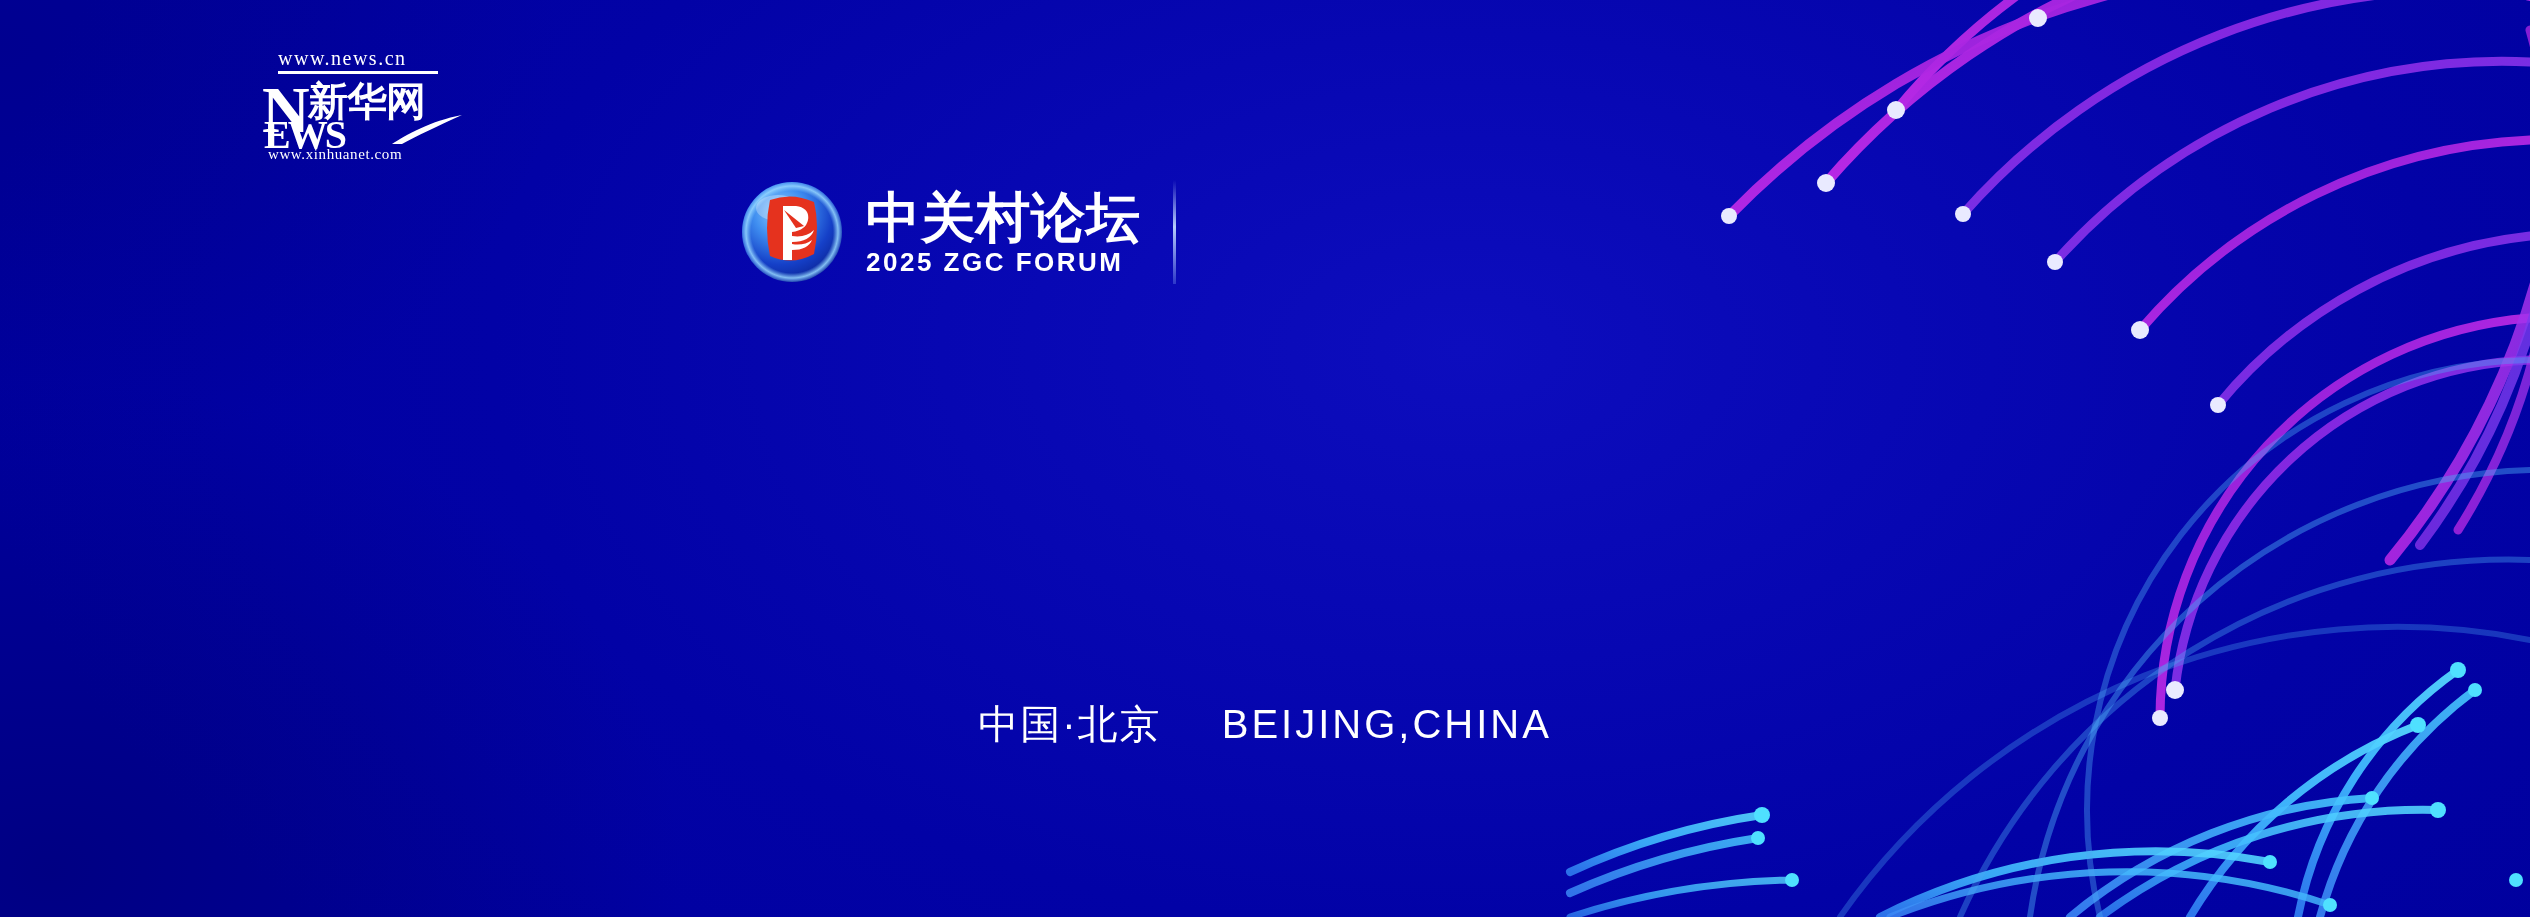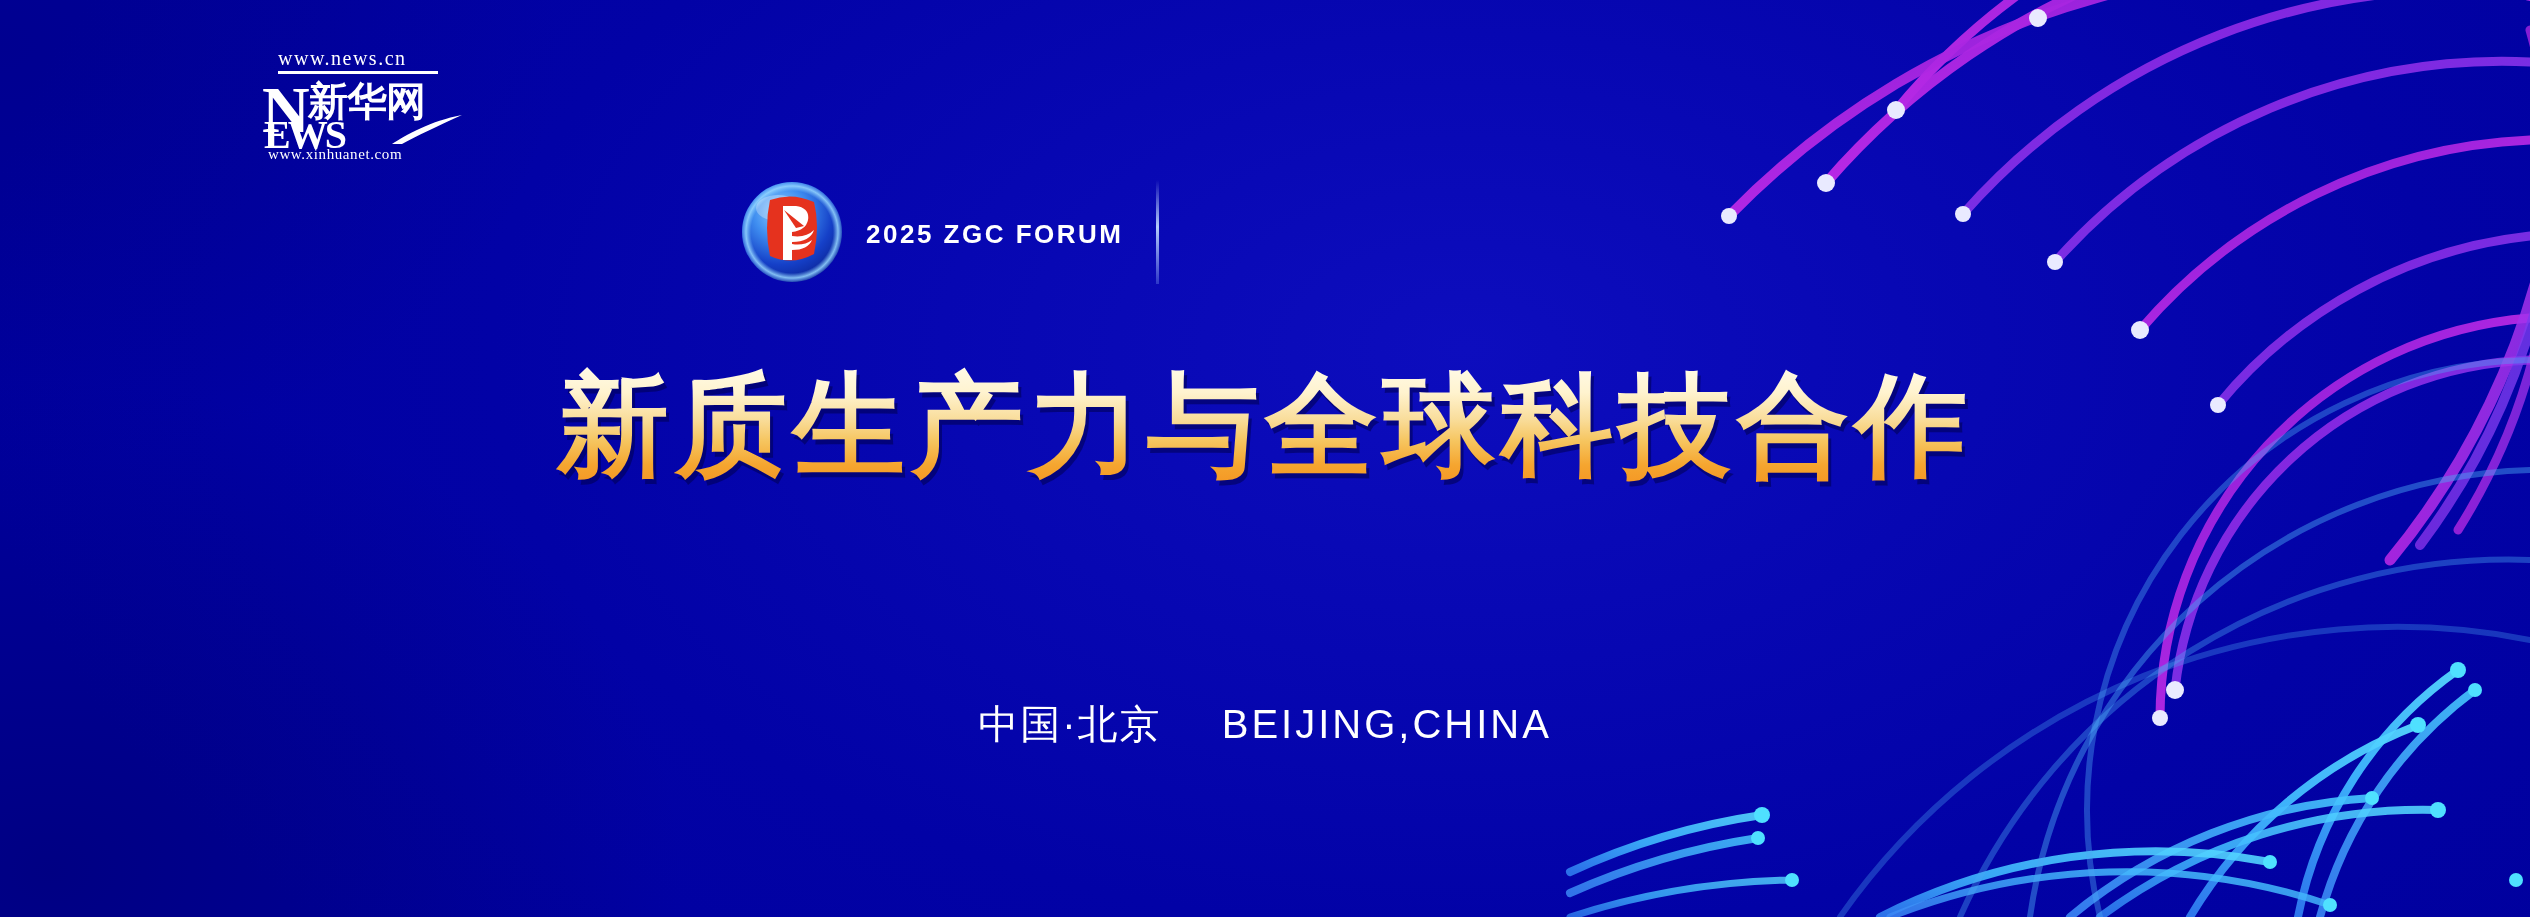--- a/index.html
+++ b/index.html
@@ -372,28 +372,28 @@
         <ellipse cx="38" cy="28" rx="22" ry="13" fill="rgba(255,255,255,.30)"></ellipse>
         <path d="M30 20 Q52 12 74 22 Q80 46 74 74 Q52 86 30 76 Q24 48 30 20 Z" fill="#e5321e"></path>
         <path d="M43 26 L43 80 L52 80 L52 52 Q66 50 68 40 Q70 28 56 26 Z" fill="#ffffff"></path>
         <path d="M44 30 L64 46 L56 48 Z" fill="#e5321e"></path>
         <path d="M52 56 Q66 58 74 50 Q70 62 52 62 Z" fill="#ffffff"></path>
         <path d="M52 64 Q64 66 72 60 Q68 70 52 70 Z" fill="#ffffff"></path>
       </svg>
     </div>
 
     <div id="zgc-left-text">
+      <div class="zgc-cn">中关村论坛</div>
       <div class="zgc-en">2025 ZGC FORUM</div>
     </div>
 
     <div id="zgc-divider"></div>
 
   </div>
 
-  <div id="main-title">新质生产力与全球科技合作</div>
 
   <div id="location-line">
     <span class="loc-cn">中国·北京</span>
     <span class="loc-gap"></span>
     <span class="loc-en">BEIJING,CHINA</span>
   </div>
 
 </div>
 
 </body></html>

